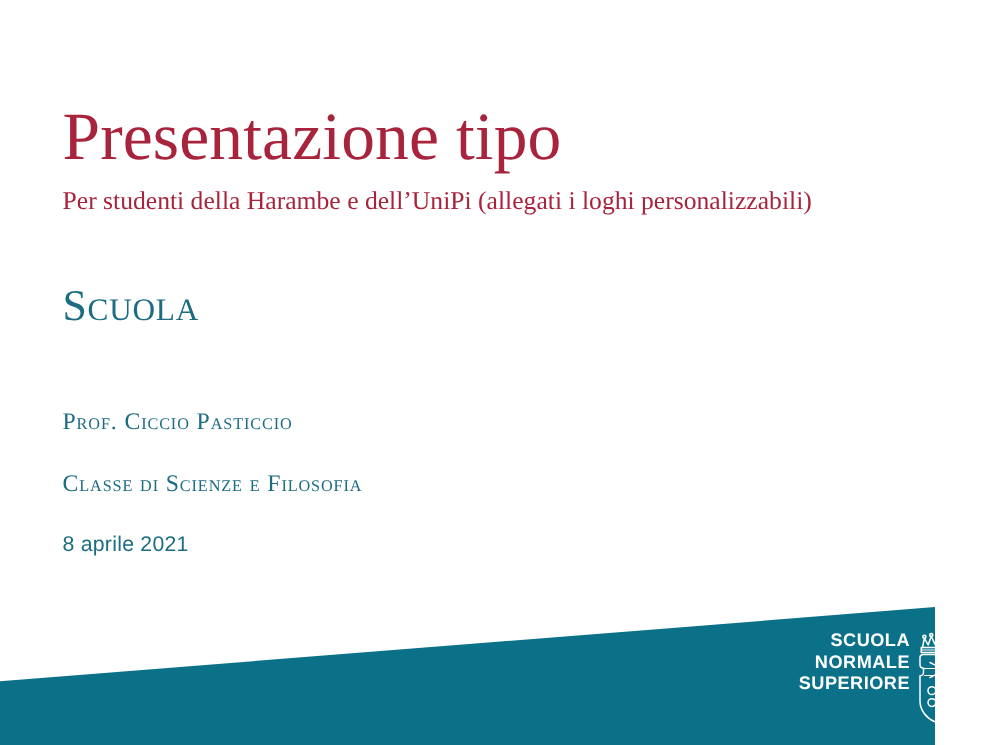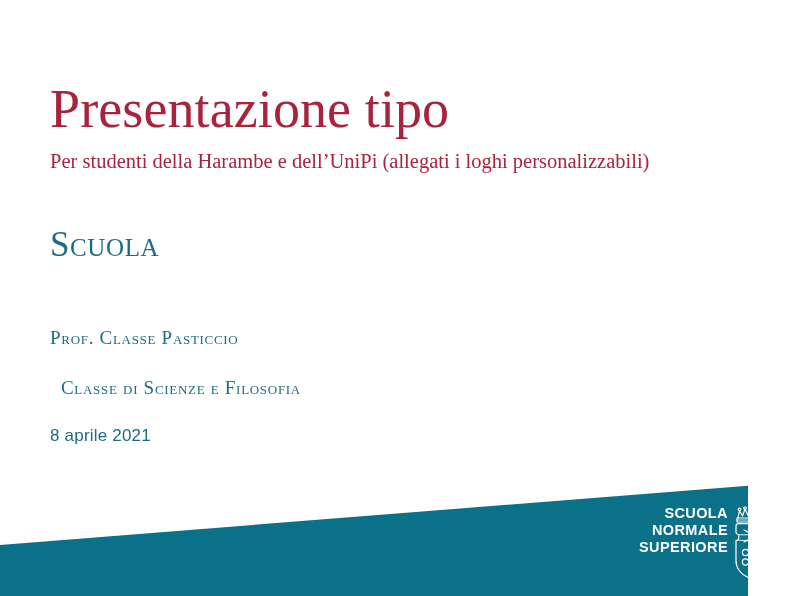--- a/index.html
+++ b/index.html
@@ -65,21 +65,21 @@
   .meta-line {
     font-family: "Liberation Serif", serif;
     font-size: 19px;
     line-height: 1.2;
     font-weight: 400;
     color: #1C6C82;
     font-variant: small-caps;
     letter-spacing: 0.7px;
   }
   .meta-author { margin: 63px 0 0 0; }
-  .meta-class  { margin: 27px 0 0 11px; }
+  .meta-class  { margin: 27px 0 0 0; }
 
   .date-line {
     font-family: "Liberation Sans", sans-serif;
     font-size: 17px;
     line-height: 1.2;
     font-weight: 400;
     color: #1C6C82;
     letter-spacing: 0.2px;
     margin: 26px 0 0 0;
   }
@@ -138,21 +138,21 @@
   </div>
 
   <div class="content">
 
     <h1 class="title">Presentazione tipo</h1>
 
     <p class="subtitle">Per studenti della Harambe e dell’UniPi (allegati i loghi personalizzabili)</p>
 
     <h2 class="section-heading">Scuola</h2>
 
-    <p class="meta-line meta-author">Prof. Classe Pasticcio</p>
+    <p class="meta-line meta-author">Prof. Ciccio Pasticcio</p>
 
     <p class="meta-line meta-class">Classe di Scienze e Filosofia</p>
 
     <p class="date-line">8 aprile 2021</p>
 
   </div>
 
   <div class="logo">
 
     <div class="logo-wordmark">

